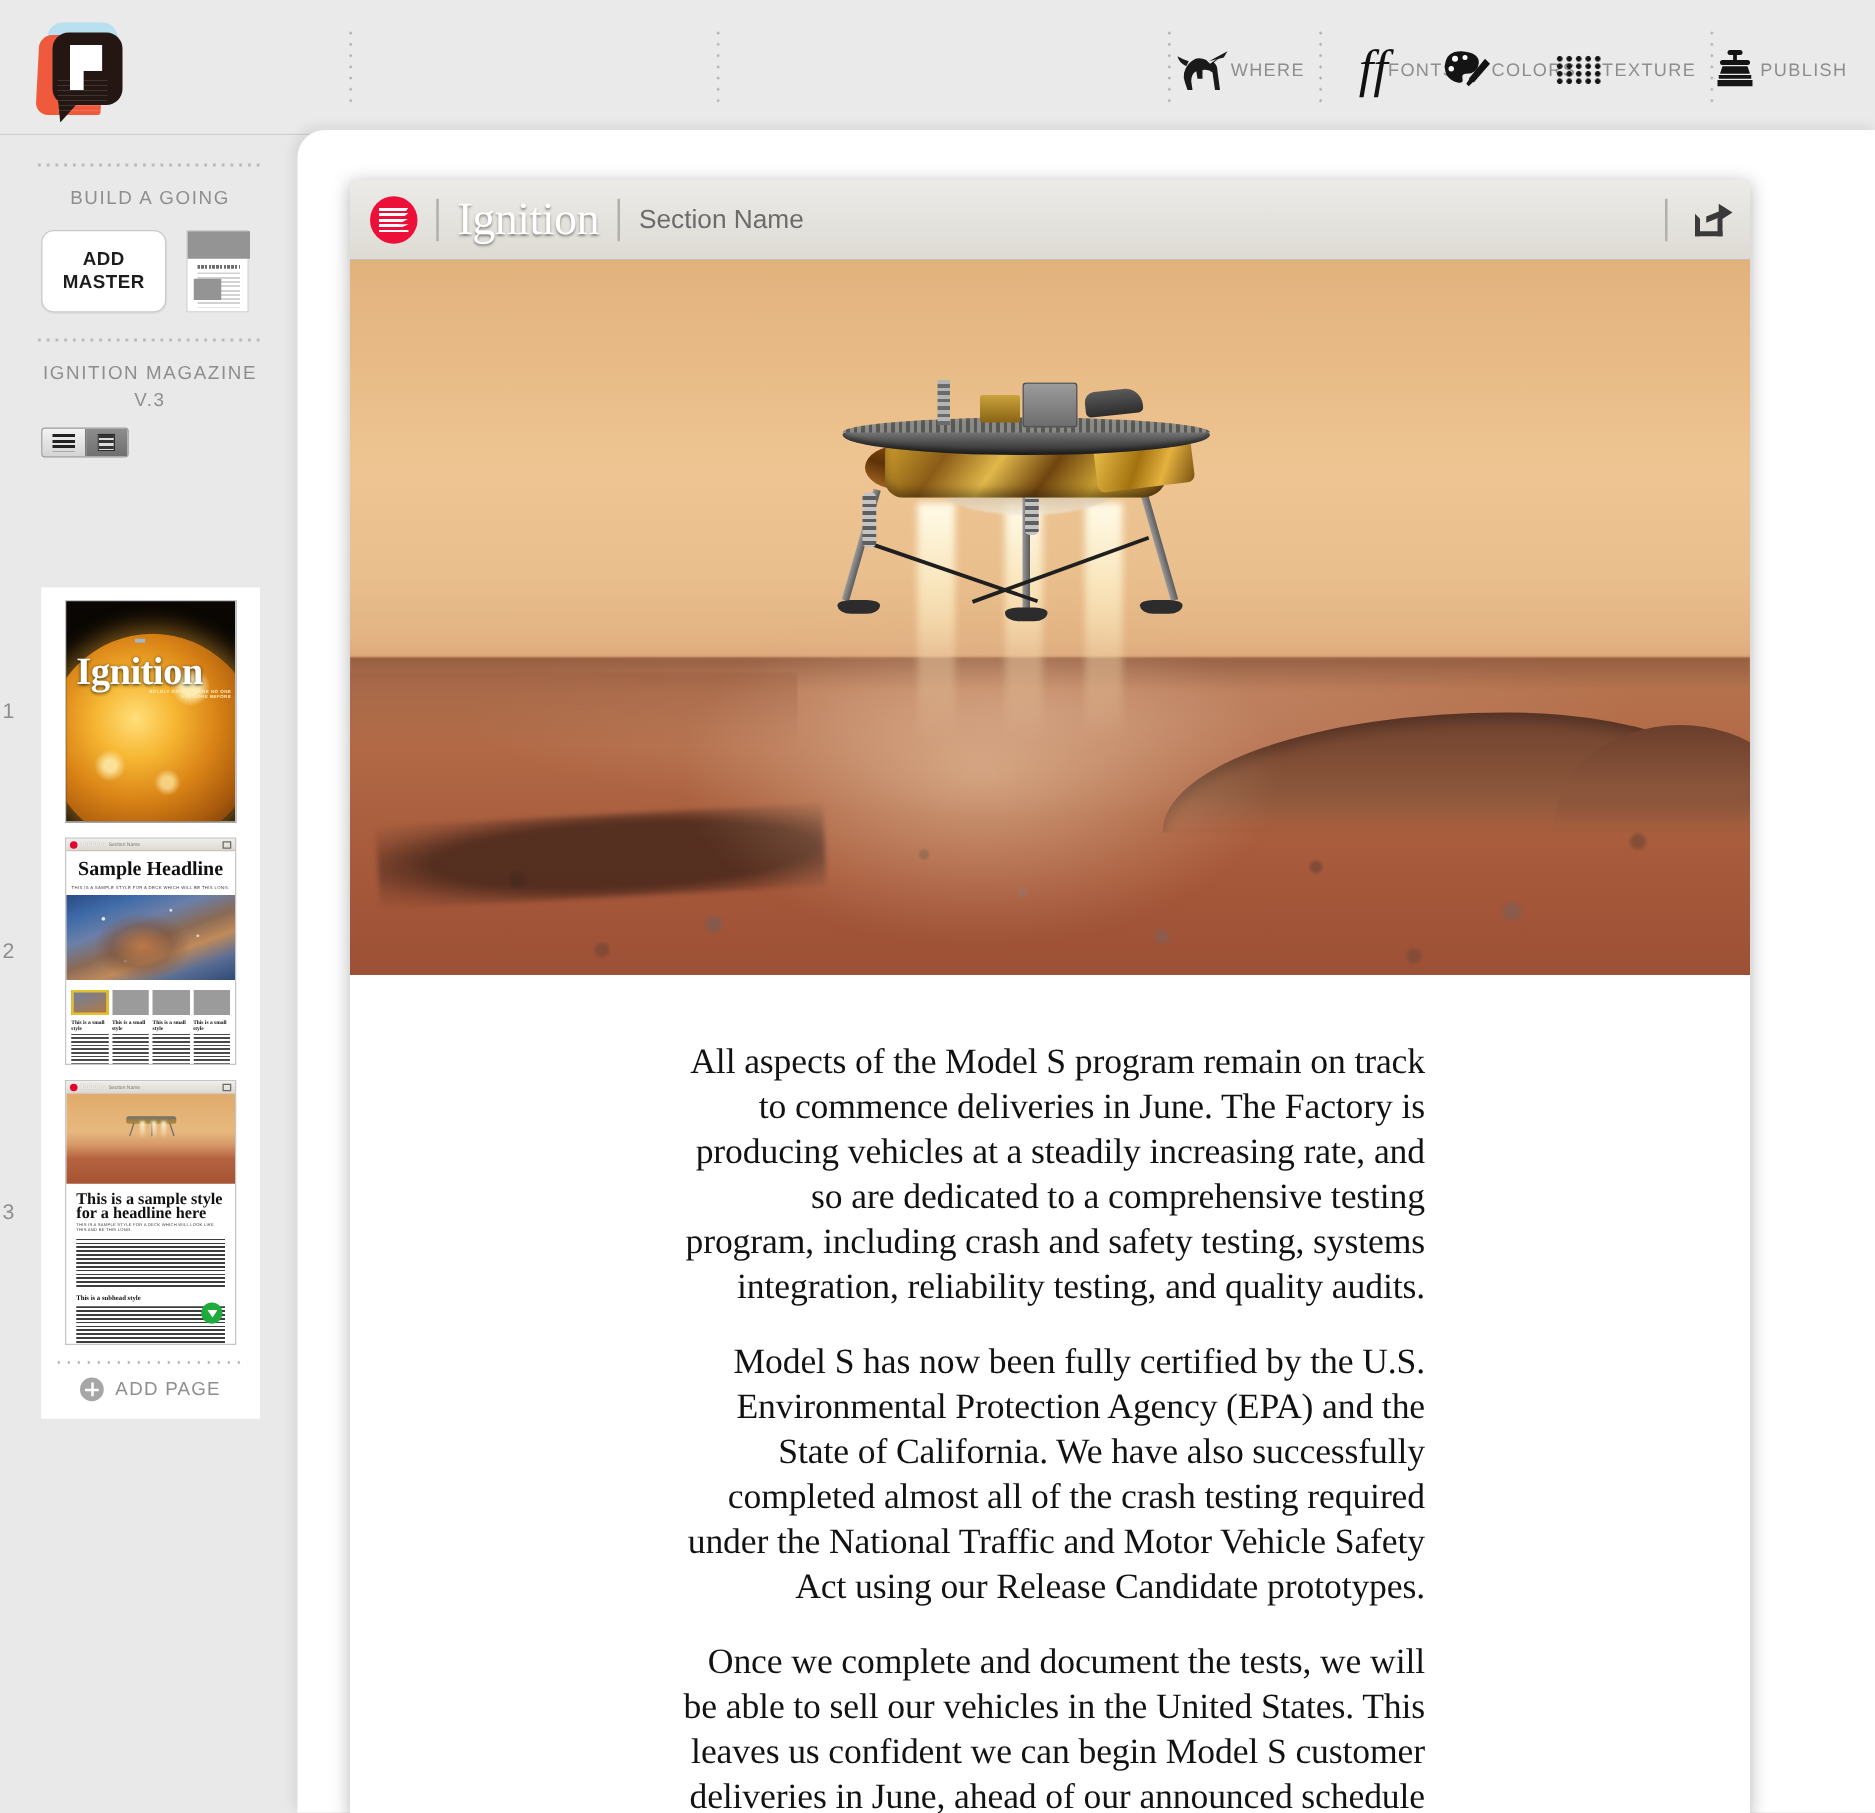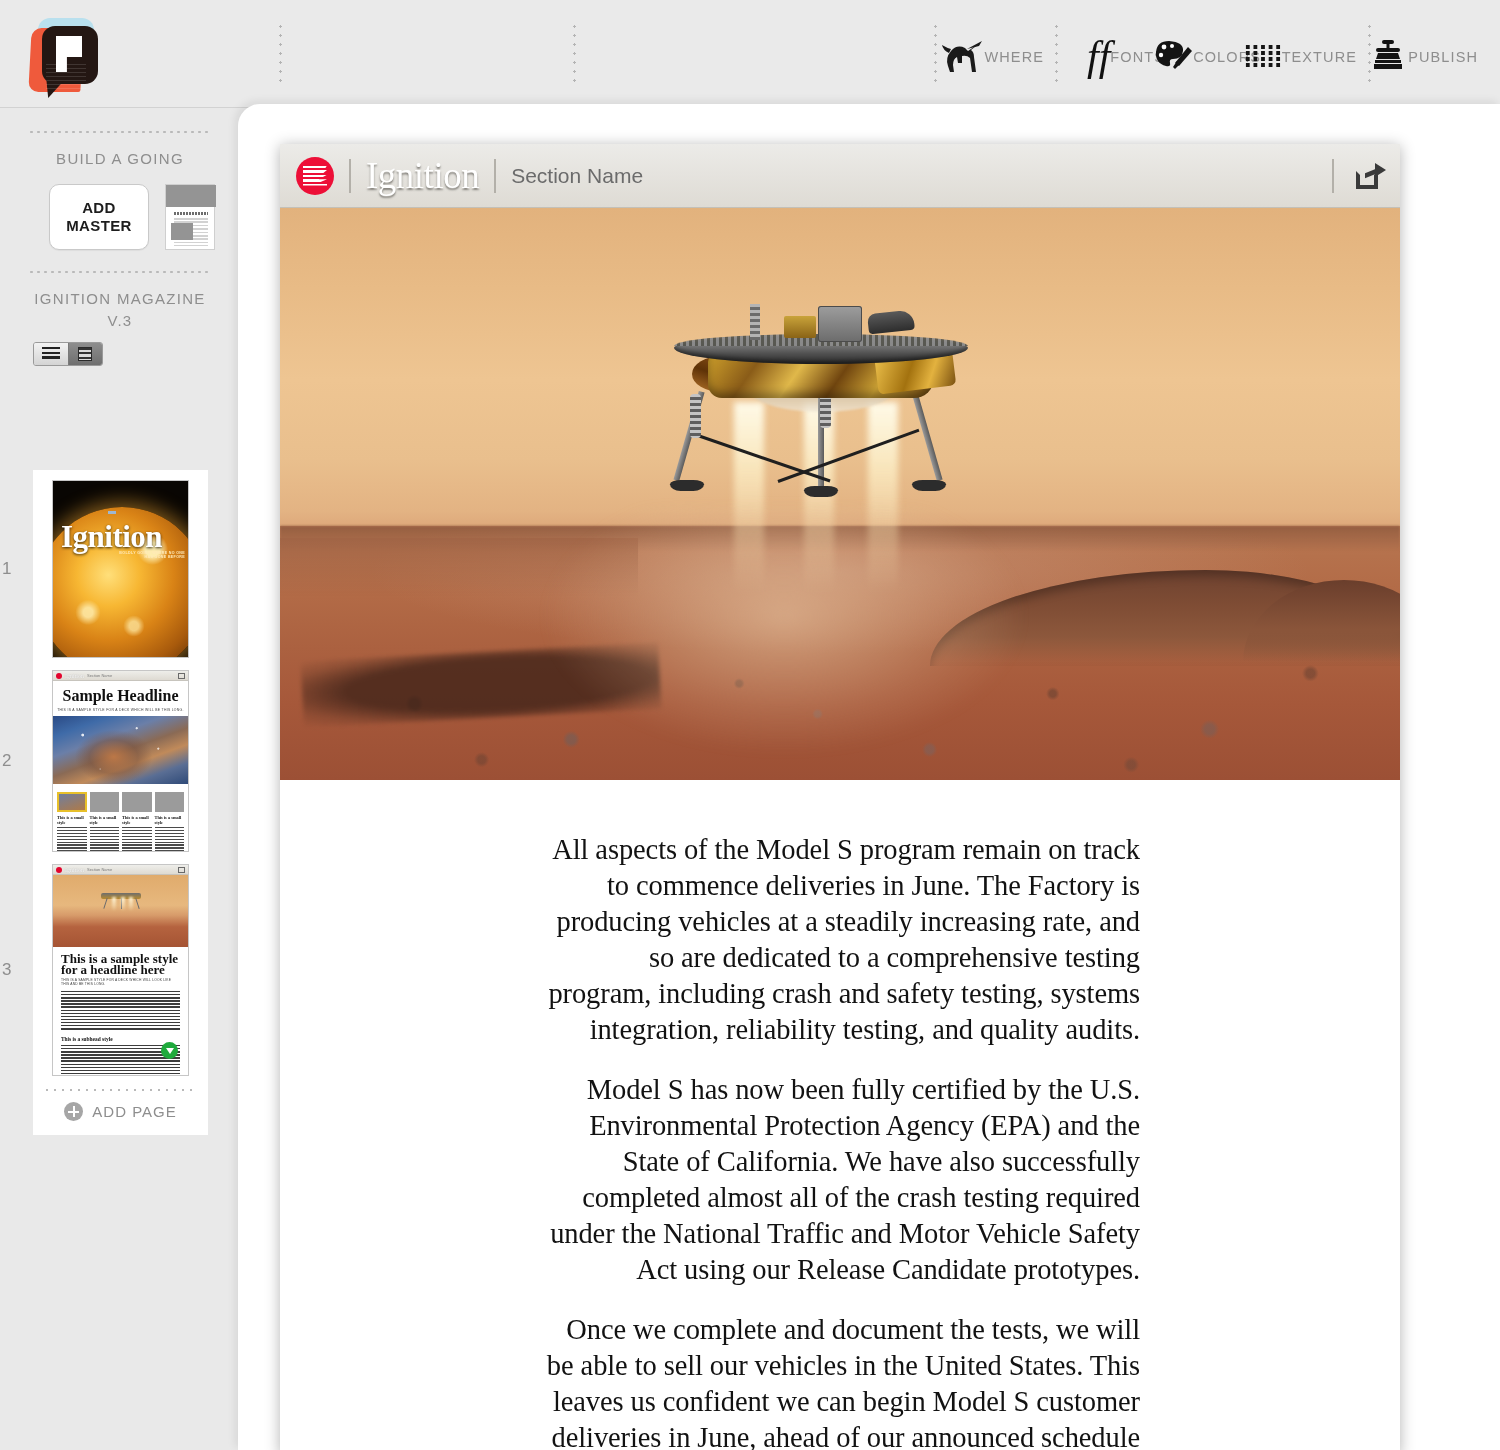--- a/index.html
+++ b/index.html
@@ -117,21 +117,21 @@
   }
   .dot-rule {
     height: 4px; margin: 0 28px;
     background-image: radial-gradient(circle, #b9b9b9 1.1px, transparent 1.2px);
     background-size: 7px 4px;
   }
   .side-title {
     text-align: center; font-size: 15px; letter-spacing: 1.3px;
     color: #8e8e8e; margin: 14px 0 0 0; line-height: 22px;
   }
-  .build-row { display: flex; align-items: center; padding-left: 49px; margin-top: 14px; }
+  .build-row { display: flex; align-items: center; padding-left: 33px; margin-top: 14px; }
   .big-btn {
     width: 100px; height: 66px; background: #fff; border: 1px solid #c9c9c9;
     border-radius: 10px; display: flex; align-items: center; justify-content: center;
     text-align: center; font-size: 15px; font-weight: 700; color: #1d1d1d;
     line-height: 18px; letter-spacing: .4px; cursor: pointer;
     box-shadow: 0 1px 1px rgba(0,0,0,.05);
   }
   .mini-master {
     width: 50px; height: 66px; margin-left: 16px; background: #fff;
     border: 1px solid #cfcfcf; position: relative; cursor: pointer;

